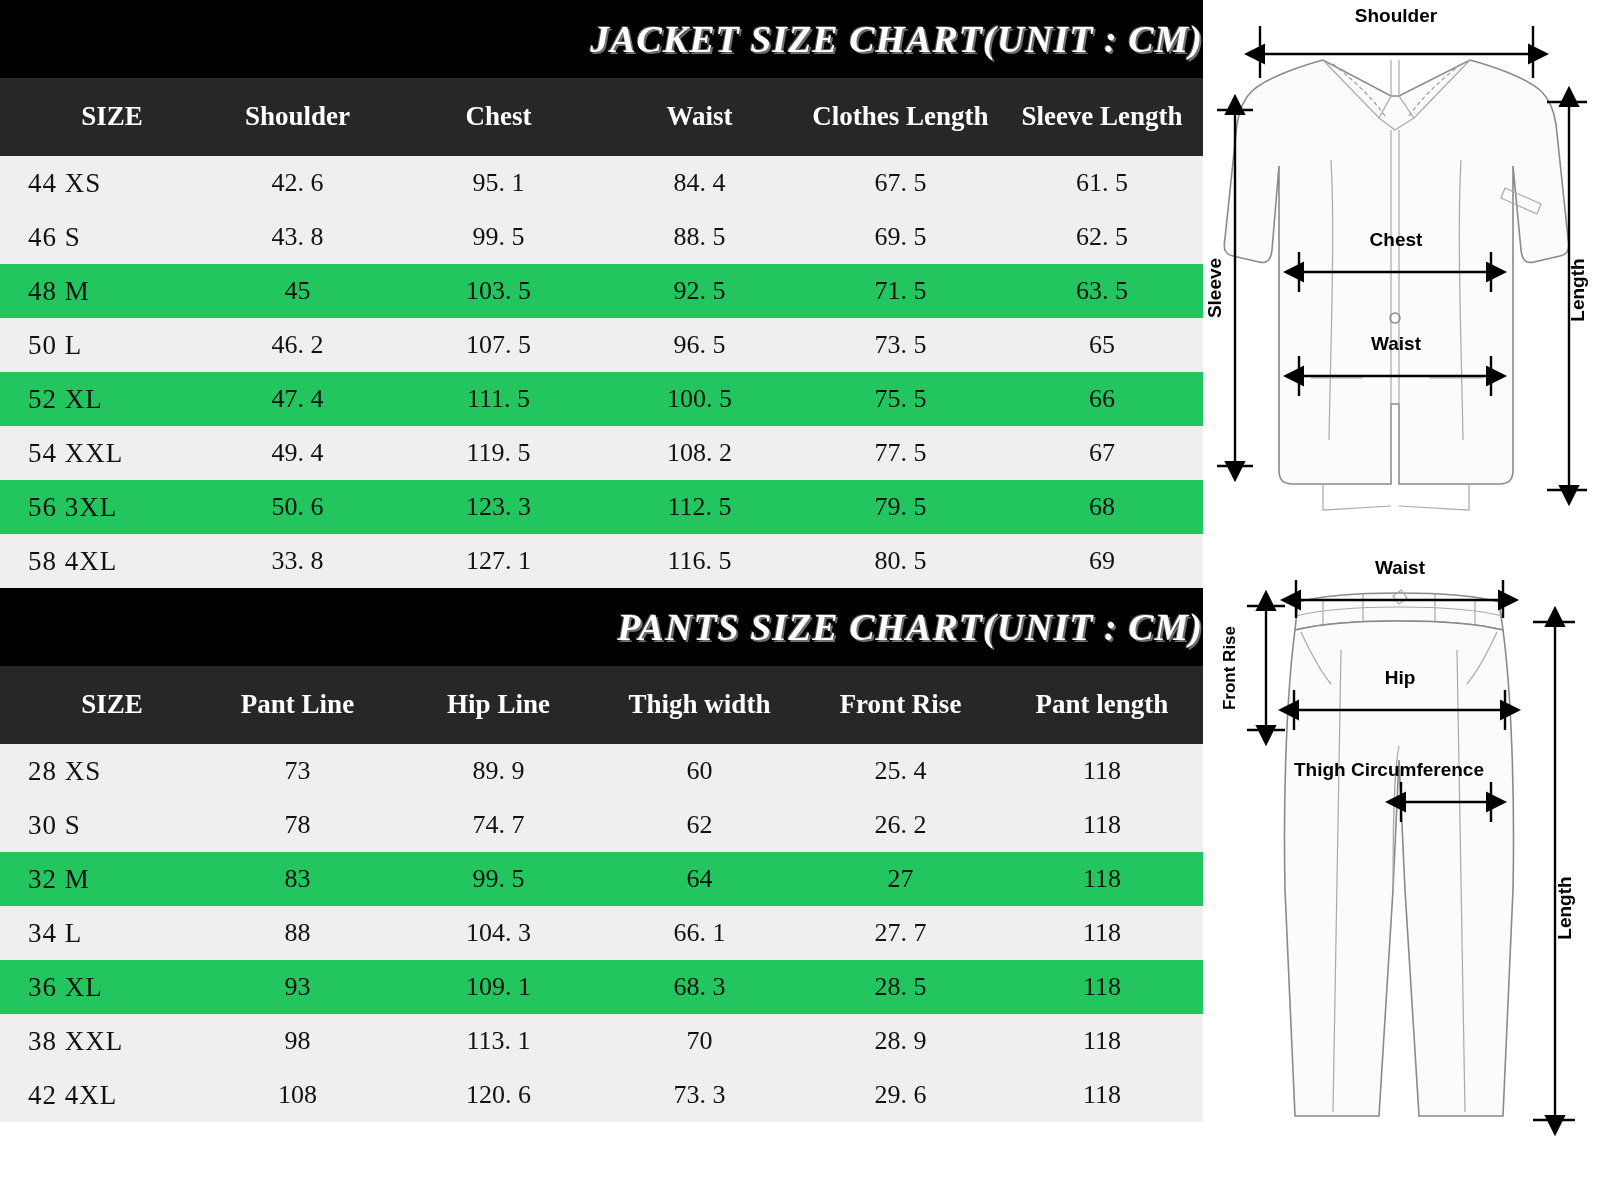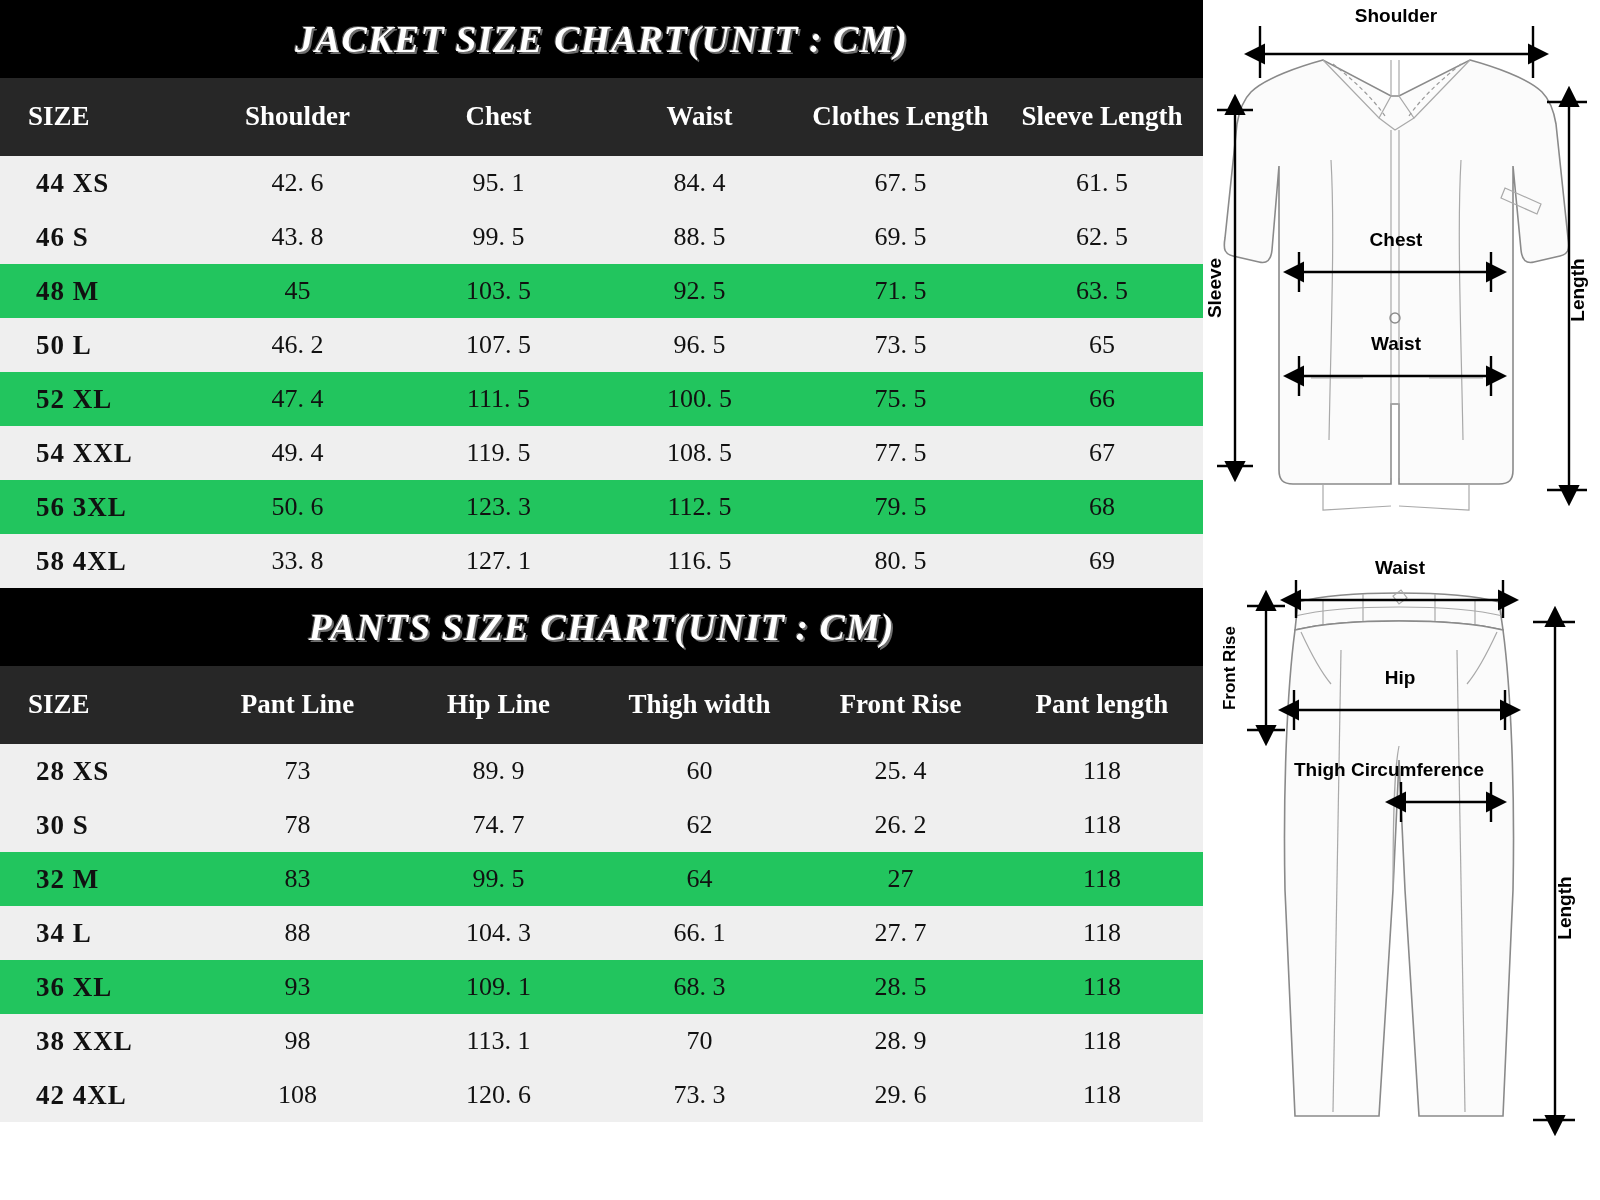--- a/index.html
+++ b/index.html
@@ -28,21 +28,21 @@
     position: relative;
   }
 
   
   .title-bar {
     background: #000000;
     color: #ffffff;
     height: 78px;
     display: flex;
     align-items: center;
-    justify-content: center;
+    justify-content: flex-end;
   }
   .title-bar .title-text {
     font-family: "Liberation Serif", serif;
     font-style: italic;
     font-weight: bold;
     font-size: 38px;
     letter-spacing: 1px;
     text-shadow: 2px 2px 0 #6e6e6e, -1px -1px 0 #555;
     white-space: nowrap;
   }
@@ -57,34 +57,34 @@
     background: #272727;
     color: #ffffff;
     font-family: "Liberation Serif", serif;
     font-weight: bold;
     font-size: 27px;
     height: 76px;
     vertical-align: middle;
     line-height: 1.1;
   }
   thead th.size-col {
-    text-align: left;
+    text-align: center;
     padding-left: 28px;
   }
   tbody td {
     height: 52px;
     font-size: 26px;
     text-align: center;
     color: #111;
     vertical-align: middle;
   }
   tbody td.size-cell {
     text-align: left;
-    padding-left: 36px;
-    font-weight: bold;
+    padding-left: 28px;
+    font-weight: normal;
     font-size: 27px;
     letter-spacing: 1px;
   }
   tbody tr.odd td {
     background: #efefef;
   }
   tbody tr.even td {
     background: #22c55e;
   }
   col.c0 { width: 197px; }
@@ -207,21 +207,21 @@
           <td>47. 4</td>
           <td>111. 5</td>
           <td>100. 5</td>
           <td>75. 5</td>
           <td>66</td>
         </tr>
         <tr class="odd">
           <td class="size-cell">54  XXL</td>
           <td>49. 4</td>
           <td>119. 5</td>
-          <td>108. 5</td>
+          <td>108. 2</td>
           <td>77. 5</td>
           <td>67</td>
         </tr>
         <tr class="even">
           <td class="size-cell">56  3XL</td>
           <td>50. 6</td>
           <td>123. 3</td>
           <td>112. 5</td>
           <td>79. 5</td>
           <td>68</td>

